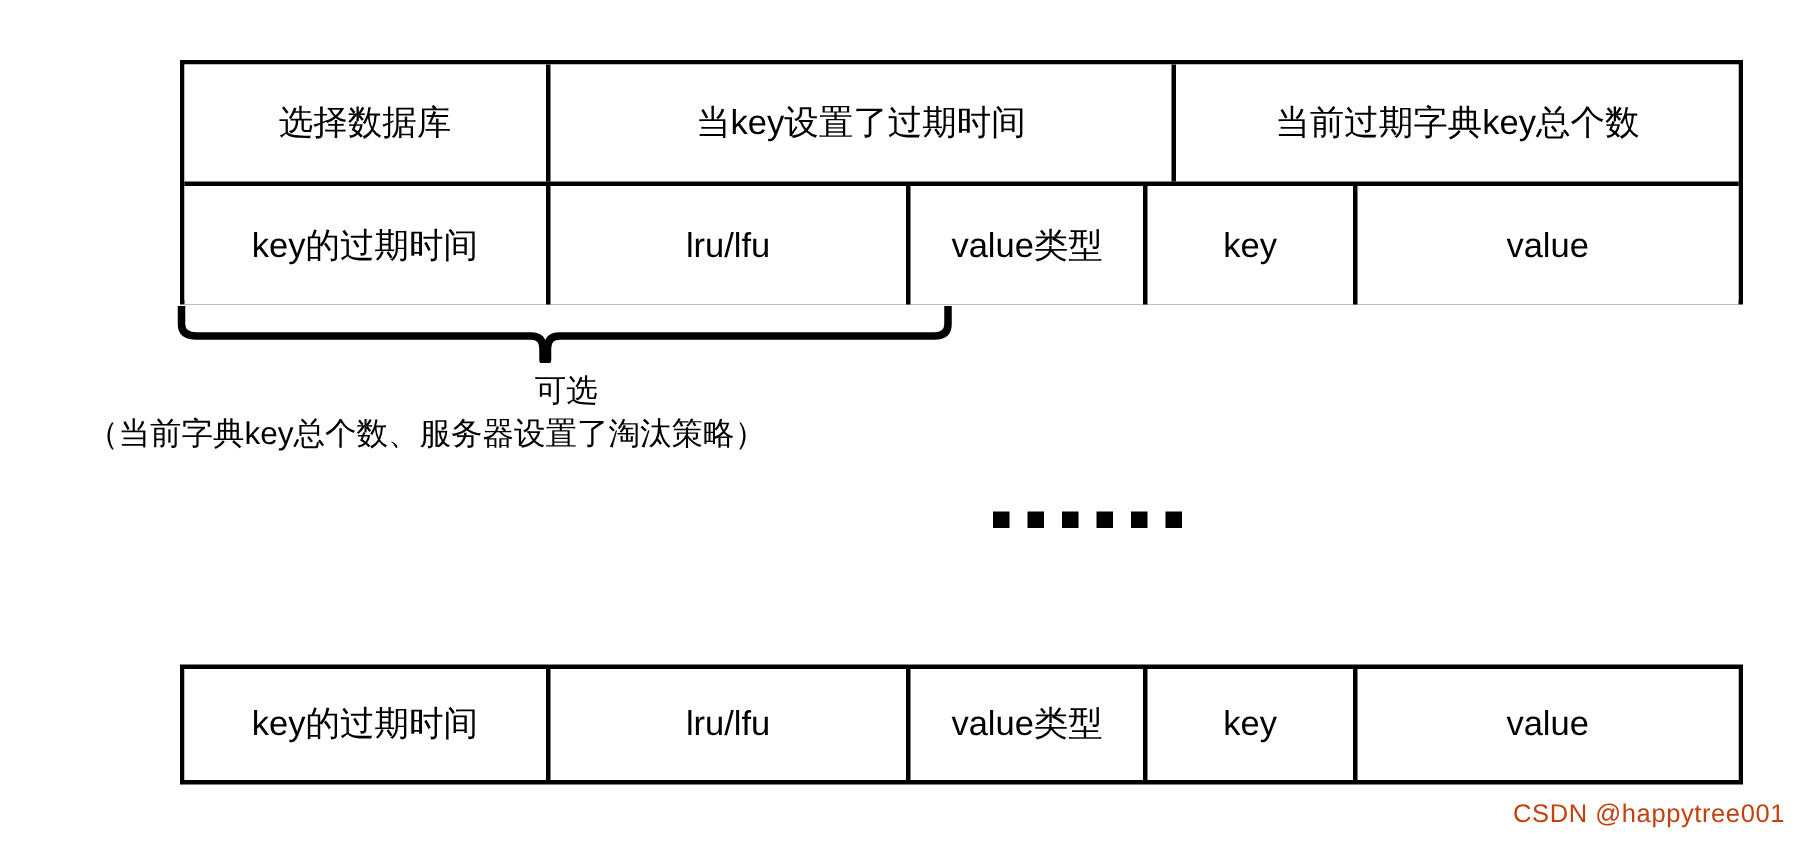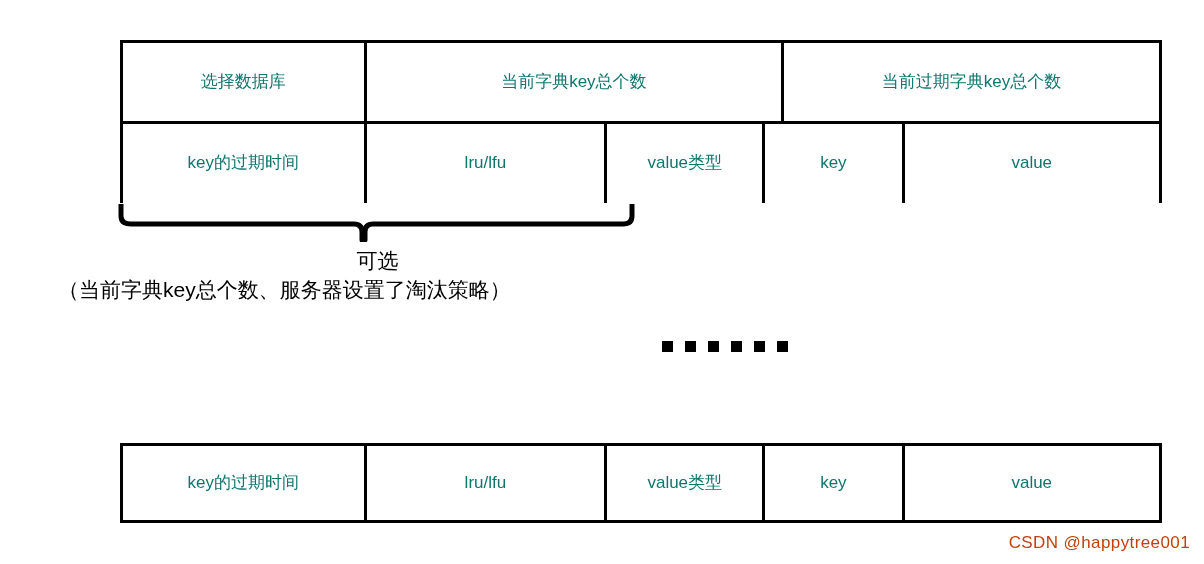--- a/index.html
+++ b/index.html
@@ -33,23 +33,23 @@
     right: 0;
     display: flex;
     box-sizing: border-box;
   }
   .cell {
     box-sizing: border-box;
     display: flex;
     align-items: center;
     justify-content: center;
     text-align: center;
-    font-size: 17px;
+    font-size: 23px;
     line-height: 1.2;
-    color: #0f766e;
+    color: #000000;
     background: #ffffff;
     white-space: nowrap;
     overflow: hidden;
   }
   .cell + .cell {
     border-left: 3px solid #000000;
   }
 
   
   #table-top {
@@ -131,21 +131,21 @@
 </style>
 </head>
 <body>
 
 <div id="stage">
 
   <div class="grid" id="table-top">
 
     <div class="grid-row r1">
       <div class="cell" style="width:242px;">选择数据库</div>
-      <div class="cell" style="width:420px;">当前字典key总个数</div>
+      <div class="cell" style="width:420px;">当key设置了过期时间</div>
       <div class="cell" style="width:380px;text-align:right;">当前过期字典key总个数</div>
     </div>
 
     <div class="grid-row r2">
       <div class="cell" style="width:242px;">key的过期时间</div>
       <div class="cell" style="width:242px;">lru/lfu</div>
       <div class="cell" style="width:159px;">value类型</div>
       <div class="cell" style="width:140px;">key</div>
       <div class="cell" style="width:259px;">value</div>
     </div>

